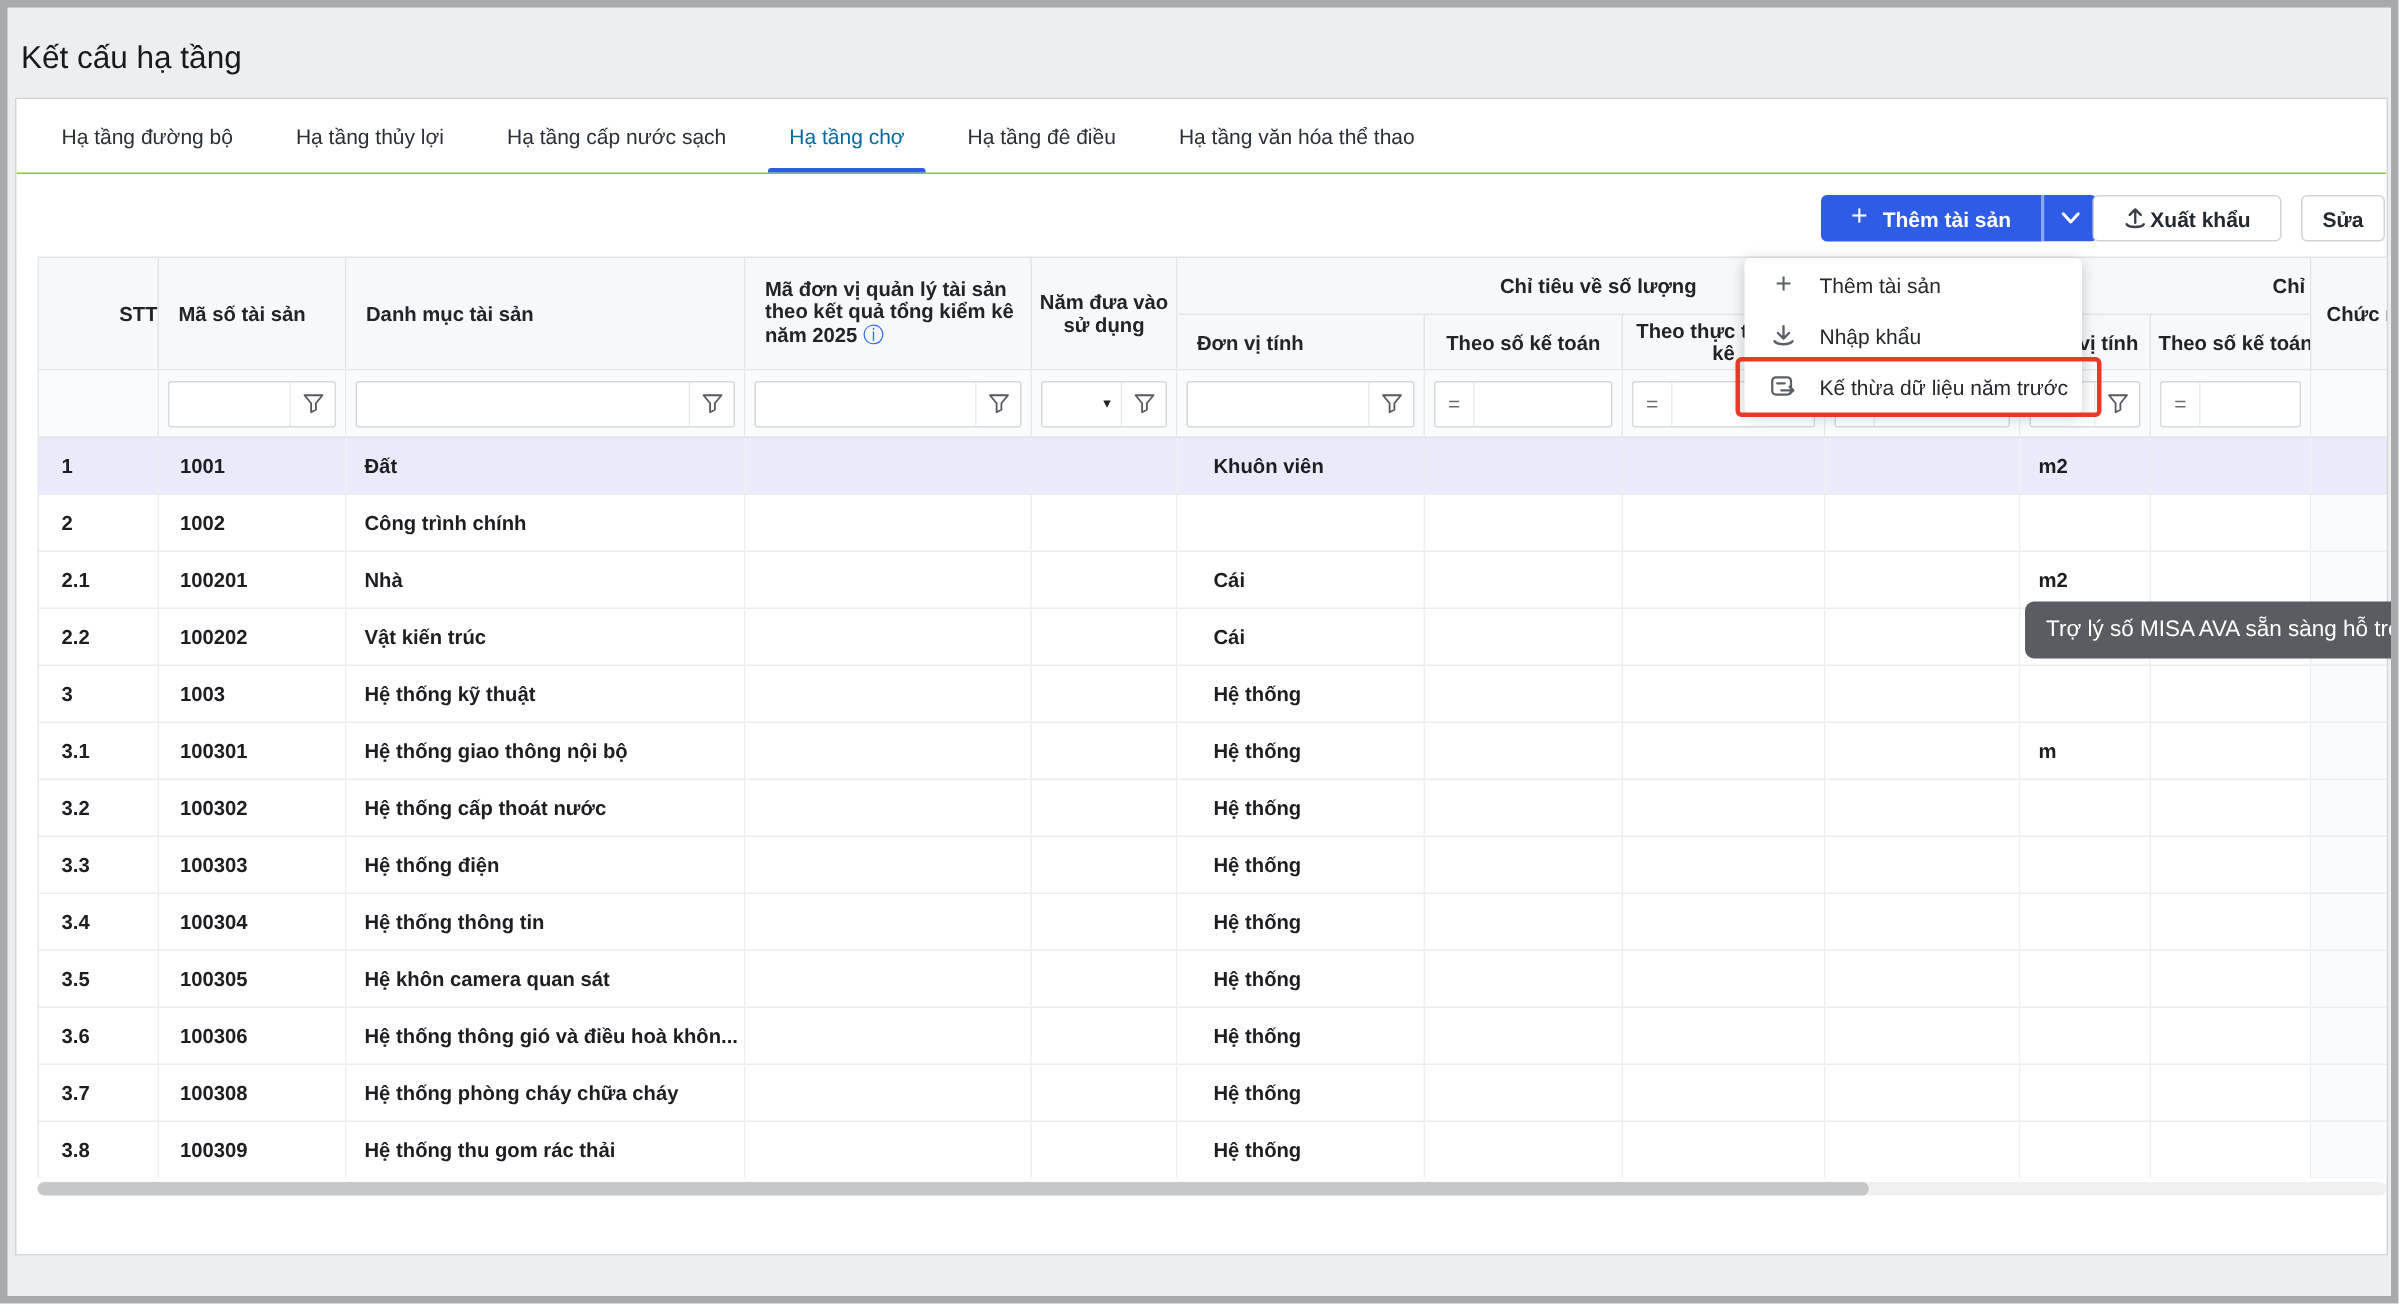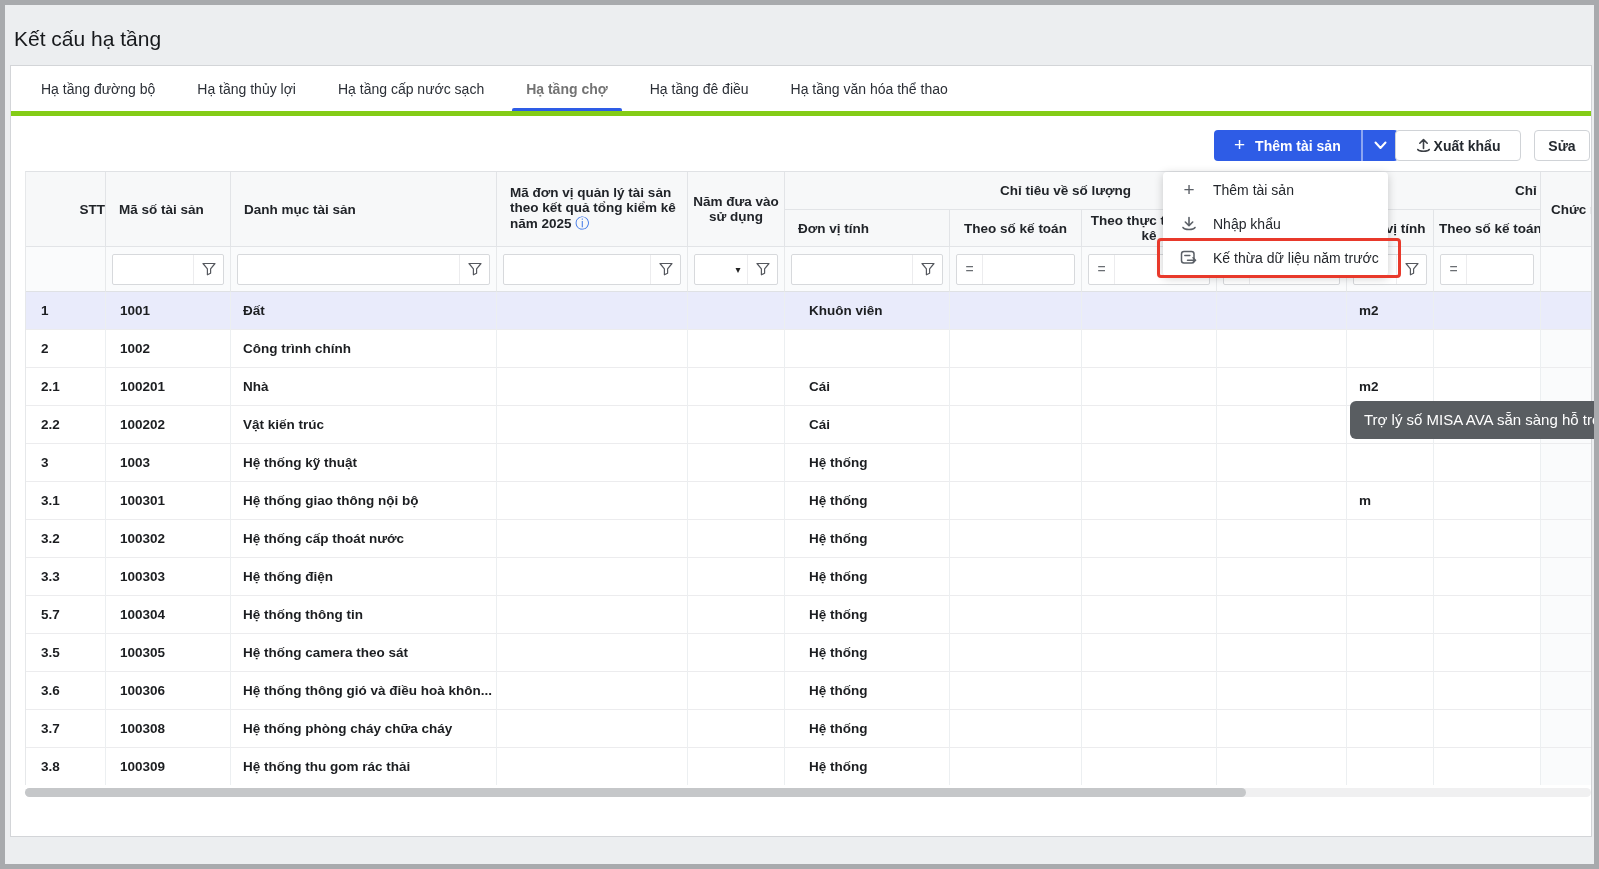--- a/index.html
+++ b/index.html
@@ -9,25 +9,25 @@
   .desktop { position:absolute; left:5px; top:5px; width:1589px; height:859px;
              background:#eceef0; overflow:hidden; }
 
   .page-title { position:absolute; left:9px; top:22px; font-size:21px; font-weight:400; color:#17191c; }
 
   .panel { position:absolute; left:5px; top:60px; width:1582px; height:772px;
            background:#ffffff; border:1px solid #d3d5d8; overflow:hidden; }
 
   
   .tabbar { position:absolute; left:0; top:0; width:100%; height:50px;
-            border-bottom:5px solid #84cc16; display:flex; align-items:stretch;
+            border-bottom:1px solid #84cc16; display:flex; align-items:stretch;
             padding-left:16px; }
   .tab { display:flex; align-items:center; padding:0 14px; margin-right:14px; cursor:pointer;
          font-size:14px; color:#2b2f36; position:relative; white-space:nowrap; }
-  .tab.active { color:#737373; font-weight:700; }
+  .tab.active { color:#0369a1; font-weight:400; }
   .tab.active::after { content:""; position:absolute; left:0; right:0; bottom:0; height:3px;
          background:#2e5ce6; border-radius:2px 2px 0 0; }
 
   
   .toolbar { position:absolute; left:0; top:51px; width:100%; height:54px; background:#fff; }
   .btn { position:absolute; top:13px; height:31px; display:flex; align-items:center; justify-content:center;
          border-radius:4px; font-size:14px; font-weight:600; cursor:pointer; }
   .btn-split { left:1203px; display:flex; }
   .btn-split .seg-main { background:#2e5ce6; color:#fff; height:31px; border-radius:4px 0 0 4px;
         display:flex; align-items:center; padding:0 20px; gap:10px; }
@@ -393,37 +393,37 @@
               <td class="bc4"></td>
               <td class="bc5">Hệ thống</td>
               <td class="bc6"></td>
               <td class="bc7"></td>
               <td class="bc8"></td>
               <td class="bc9"></td>
               <td class="bc10"></td>
               <td class="bc11"></td>
             </tr>
             <tr>
-              <td class="bc0">5.7</td>
+              <td class="bc0">3.4</td>
               <td class="bc1">100304</td>
               <td class="bc2">Hệ thống thông tin</td>
               <td class="bc3"></td>
               <td class="bc4"></td>
               <td class="bc5">Hệ thống</td>
               <td class="bc6"></td>
               <td class="bc7"></td>
               <td class="bc8"></td>
               <td class="bc9"></td>
               <td class="bc10"></td>
               <td class="bc11"></td>
             </tr>
             <tr>
               <td class="bc0">3.5</td>
               <td class="bc1">100305</td>
-              <td class="bc2">Hệ thống camera theo sát</td>
+              <td class="bc2">Hệ khôn camera quan sát</td>
               <td class="bc3"></td>
               <td class="bc4"></td>
               <td class="bc5">Hệ thống</td>
               <td class="bc6"></td>
               <td class="bc7"></td>
               <td class="bc8"></td>
               <td class="bc9"></td>
               <td class="bc10"></td>
               <td class="bc11"></td>
             </tr>

